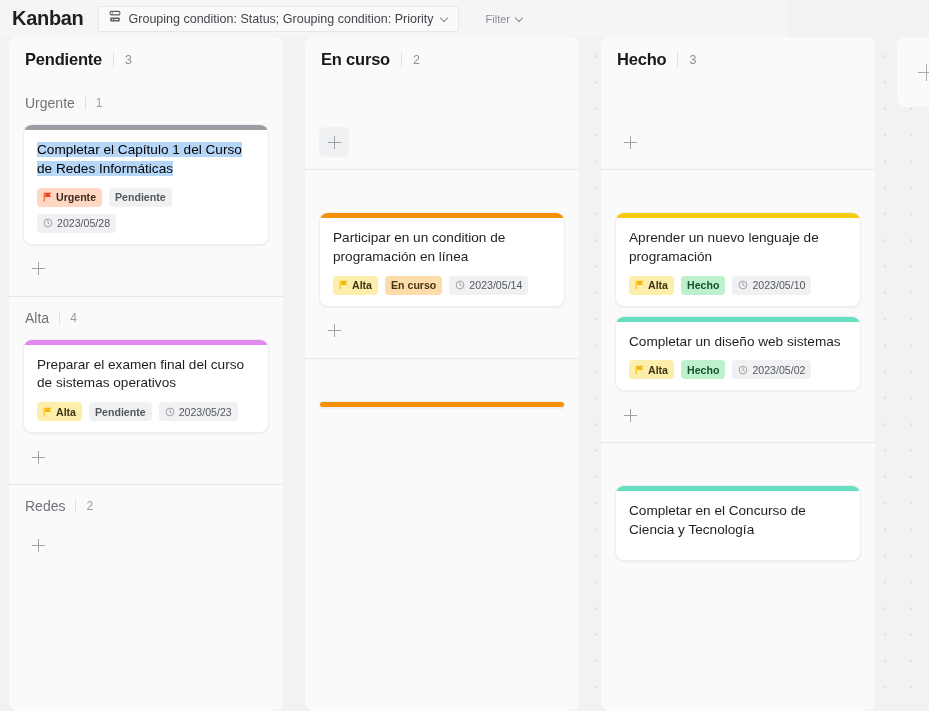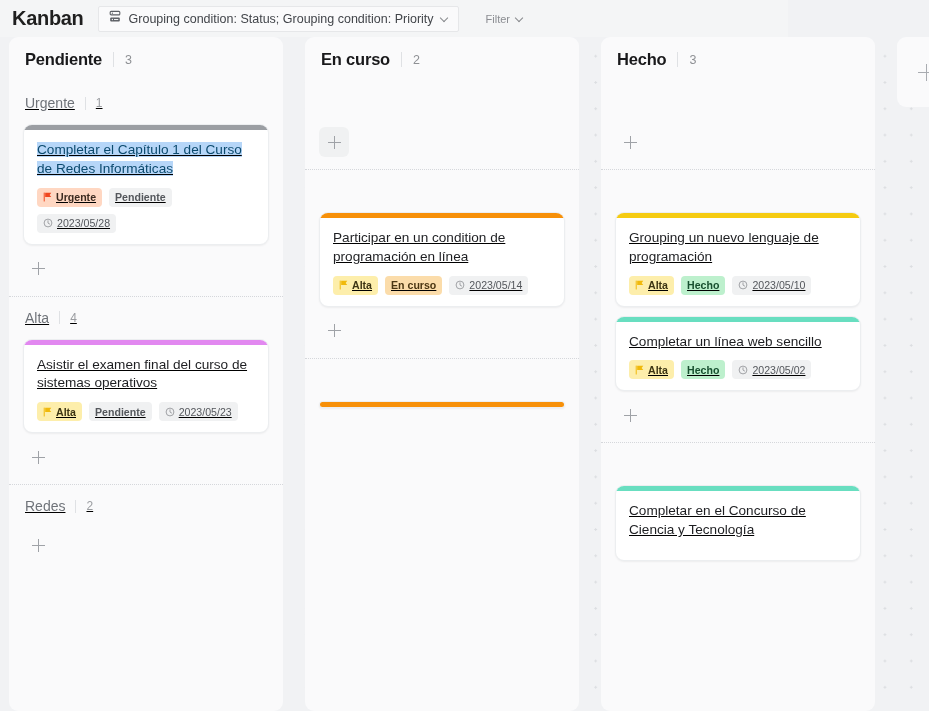--- a/index.html
+++ b/index.html
@@ -89,21 +89,21 @@
   }
   .col-title {
     font-size: 16.5px; font-weight: bold; color: #19191b;
     letter-spacing: -0.2px;
   }
   .col-sep {
     width: 1px; height: 15px; background: #dfe1e4; flex: 0 0 auto;
   }
   .col-count { font-size: 12.5px; color: #8e9094; }
 
-  .col-body { position: relative; text-decoration: underline; }
+  .col-body { position: relative; }
 
   
   .group { position: relative; }
   .group-divider {
     border-top: 1.3px dotted #d5d7db;
     margin: 0 0px;
     height: 0;
   }
   .group-head {
     height: 42px;
@@ -128,21 +128,21 @@
     cursor: pointer;
     position: relative;
   }
   .card-bar { height: 5px; width: 100%; }
   .card-inner { padding: 11px 13px 11px 13px; }
   .card-title {
     font-size: 13.6px; color: #1e1f22; line-height: 1.38;
     margin-bottom: 9px;
   }
   .card-title .sel {
-    background: #b6d6f8; color: #0c4a6e;
+    background: #b6d6f8; color: #000000;
     box-decoration-break: clone;
     -webkit-box-decoration-break: clone;
   }
   .chips { display: flex; align-items: center; gap: 7px; flex-wrap: wrap; }
   .chip {
     height: 19px;
     border-radius: 4px;
     display: inline-flex; align-items: center;
     padding: 0 6px; gap: 4px;
     font-size: 10.6px;
@@ -259,21 +259,21 @@
           <div class="group-divider"></div>
           <div class="group-head">
             <span class="group-name">Alta</span>
             <span class="group-sep"></span>
             <span class="group-count">4</span>
           </div>
           <div class="group-cards">
             <div class="card">
               <div class="card-bar" style="background:#e288f0"></div>
               <div class="card-inner">
-                <div class="card-title">Asistir el examen final del curso de sistemas operativos</div>
+                <div class="card-title">Preparar el examen final del curso de sistemas operativos</div>
                 <div class="chips">
                   <span class="chip" style="background:#fdeeab;color:#3c3413"><svg class="flag" width="9" height="10" viewBox="0 0 10 11">
                       <rect x="0.8" y="0.4" width="1.1" height="10.2" rx="0.5" fill="#f0b90b"></rect>
                       <path d="M2.4 0.9 H9.2 L7.4 3.2 L9.2 5.5 H2.4 Z" fill="#f0b90b"></path>
                     </svg>Alta</span>
                   <span class="chip" style="background:#f0f1f2;color:#54575c">Pendiente</span>
                   <span class="chip chip-date"><svg class="clockico" width="10" height="10" viewBox="0 0 12 12">
                       <circle cx="6" cy="6" r="4.7" stroke="#6c6f74" stroke-width="1" fill="none"></circle>
                       <path d="M6 3.3 V6.1 L7.9 7.2" stroke="#6c6f74" stroke-width="1" fill="none" stroke-linecap="round"></path>
                     </svg>2023/05/23</span>
@@ -384,38 +384,38 @@
           <div class="group-divider"></div>
           <div class="group-head ghost">
             <span class="group-name">Alta</span>
             <span class="group-sep"></span>
             <span class="group-count">4</span>
           </div>
           <div class="group-cards">
             <div class="card">
               <div class="card-bar" style="background:#f5cb11"></div>
               <div class="card-inner">
-                <div class="card-title">Grouping un nuevo lenguaje de programación</div>
+                <div class="card-title">Aprender un nuevo lenguaje de programación</div>
                 <div class="chips">
                   <span class="chip" style="background:#fdeeab;color:#3c3413"><svg class="flag" width="9" height="10" viewBox="0 0 10 11">
                       <rect x="0.8" y="0.4" width="1.1" height="10.2" rx="0.5" fill="#f0b90b"></rect>
                       <path d="M2.4 0.9 H9.2 L7.4 3.2 L9.2 5.5 H2.4 Z" fill="#f0b90b"></path>
                     </svg>Alta</span>
                   <span class="chip" style="background:#bdf0cd;color:#17502f">Hecho</span>
                   <span class="chip chip-date"><svg class="clockico" width="10" height="10" viewBox="0 0 12 12">
                       <circle cx="6" cy="6" r="4.7" stroke="#6c6f74" stroke-width="1" fill="none"></circle>
                       <path d="M6 3.3 V6.1 L7.9 7.2" stroke="#6c6f74" stroke-width="1" fill="none" stroke-linecap="round"></path>
                     </svg>2023/05/10</span>
                 </div>
               </div>
             </div>
             <div class="card">
               <div class="card-bar" style="background:#68dec0"></div>
               <div class="card-inner">
-                <div class="card-title">Completar un línea web sencillo</div>
+                <div class="card-title">Completar un diseño web sistemas</div>
                 <div class="chips">
                   <span class="chip" style="background:#fdeeab;color:#3c3413"><svg class="flag" width="9" height="10" viewBox="0 0 10 11">
                       <rect x="0.8" y="0.4" width="1.1" height="10.2" rx="0.5" fill="#f0b90b"></rect>
                       <path d="M2.4 0.9 H9.2 L7.4 3.2 L9.2 5.5 H2.4 Z" fill="#f0b90b"></path>
                     </svg>Alta</span>
                   <span class="chip" style="background:#bdf0cd;color:#17502f">Hecho</span>
                   <span class="chip chip-date"><svg class="clockico" width="10" height="10" viewBox="0 0 12 12">
                       <circle cx="6" cy="6" r="4.7" stroke="#6c6f74" stroke-width="1" fill="none"></circle>
                       <path d="M6 3.3 V6.1 L7.9 7.2" stroke="#6c6f74" stroke-width="1" fill="none" stroke-linecap="round"></path>
                     </svg>2023/05/02</span>

